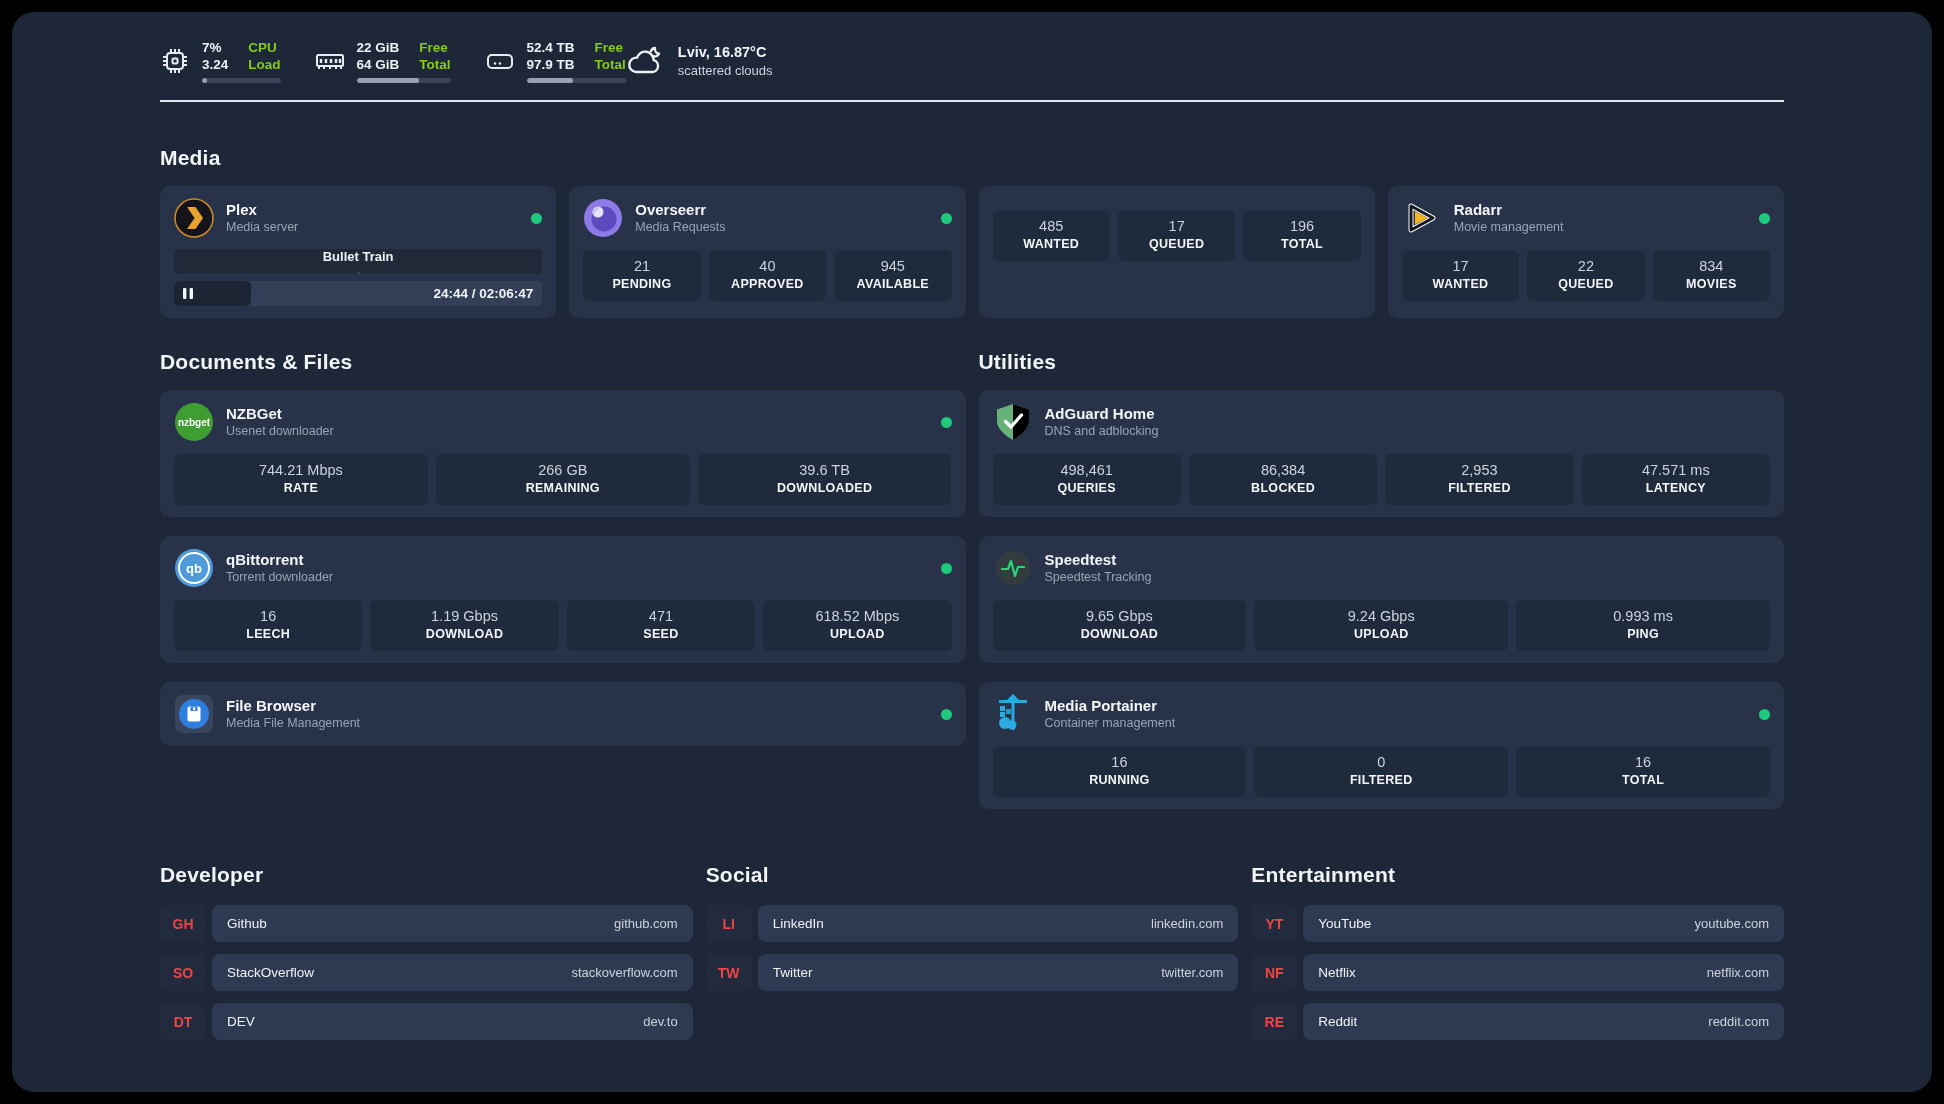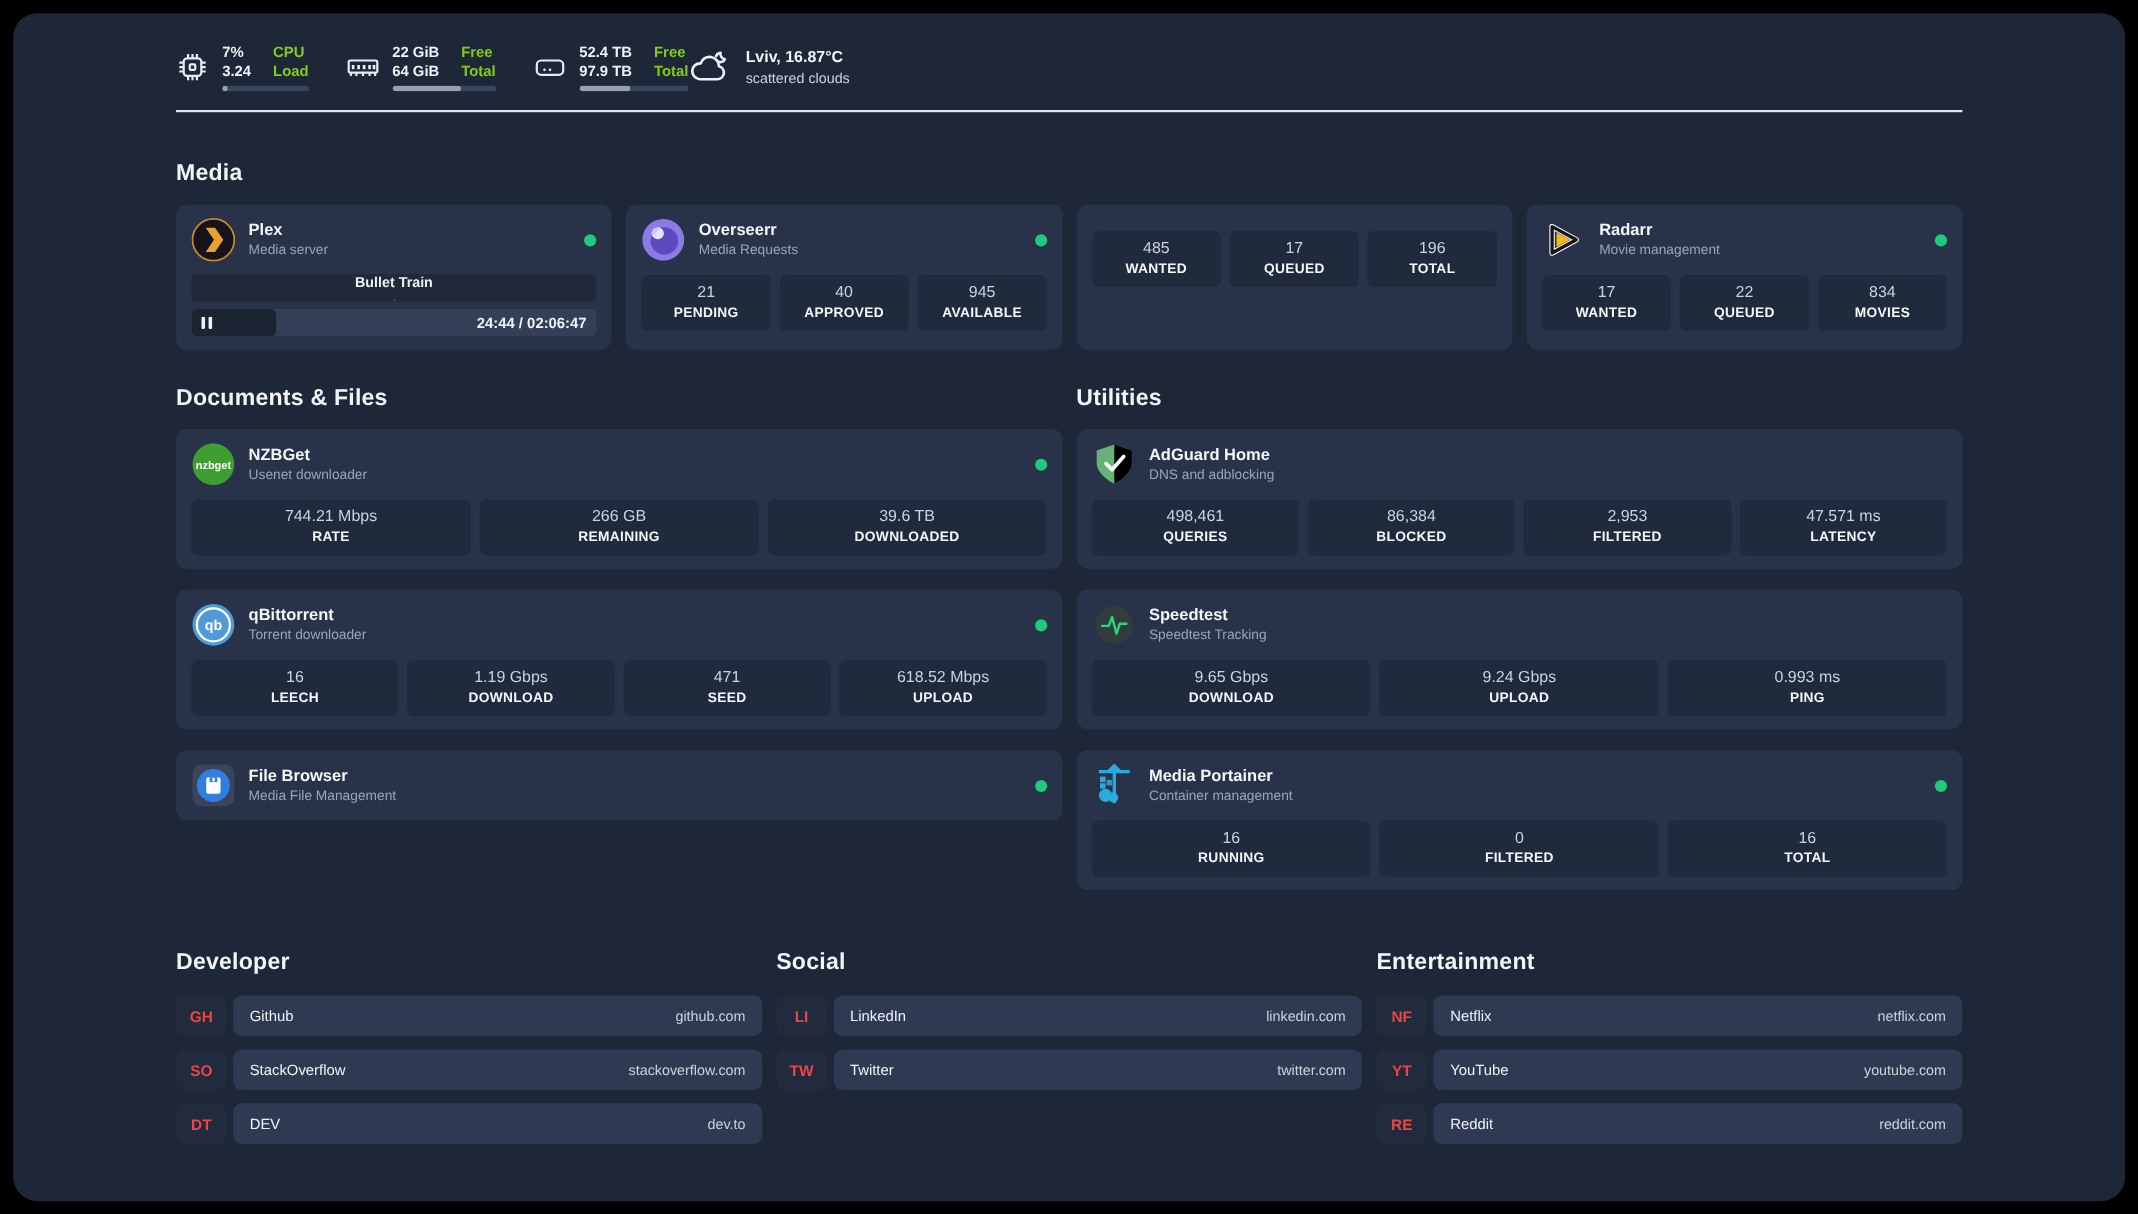--- a/index.html
+++ b/index.html
@@ -534,34 +534,34 @@
         <div class="pill">
           <span class="nm">Twitter</span>
           <span class="url">twitter.com</span>
         </div>
       </div>
     </section>
 
     <section class="linkcol">
       <h2 class="sec">Entertainment</h2>
       <div class="linkrow">
+        <div class="badge">YT</div>
+        <div class="pill">
+          <span class="nm">YouTube</span>
+          <span class="url">youtube.com</span>
+        </div>
+      </div>
+      <div class="linkrow">
         <div class="badge">NF</div>
         <div class="pill">
           <span class="nm">Netflix</span>
           <span class="url">netflix.com</span>
         </div>
       </div>
       <div class="linkrow">
-        <div class="badge">YT</div>
-        <div class="pill">
-          <span class="nm">YouTube</span>
-          <span class="url">youtube.com</span>
-        </div>
-      </div>
-      <div class="linkrow">
         <div class="badge">RE</div>
         <div class="pill">
           <span class="nm">Reddit</span>
           <span class="url">reddit.com</span>
         </div>
       </div>
     </section>
   </div>
 
 </div>

